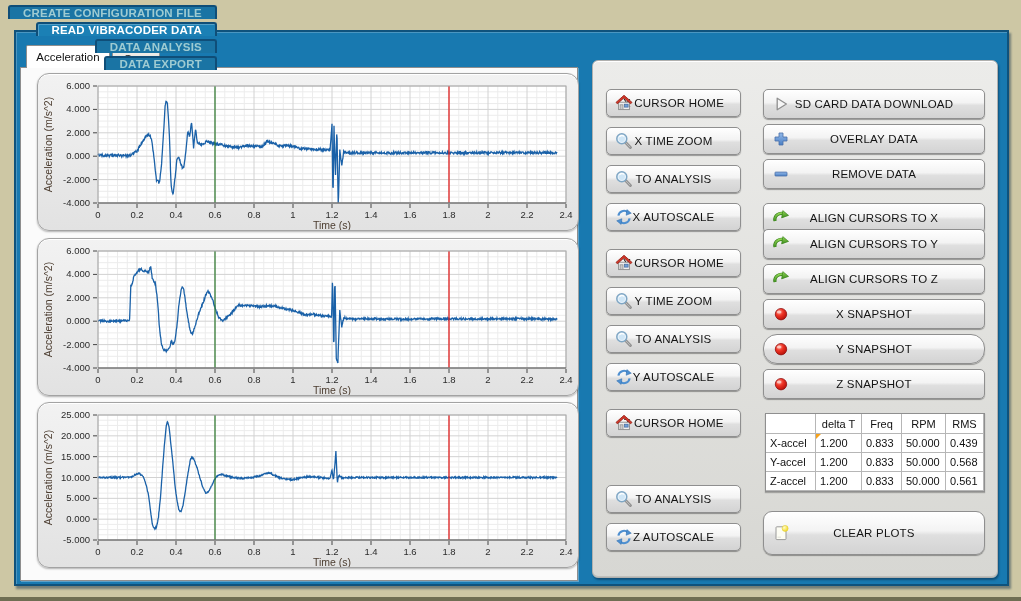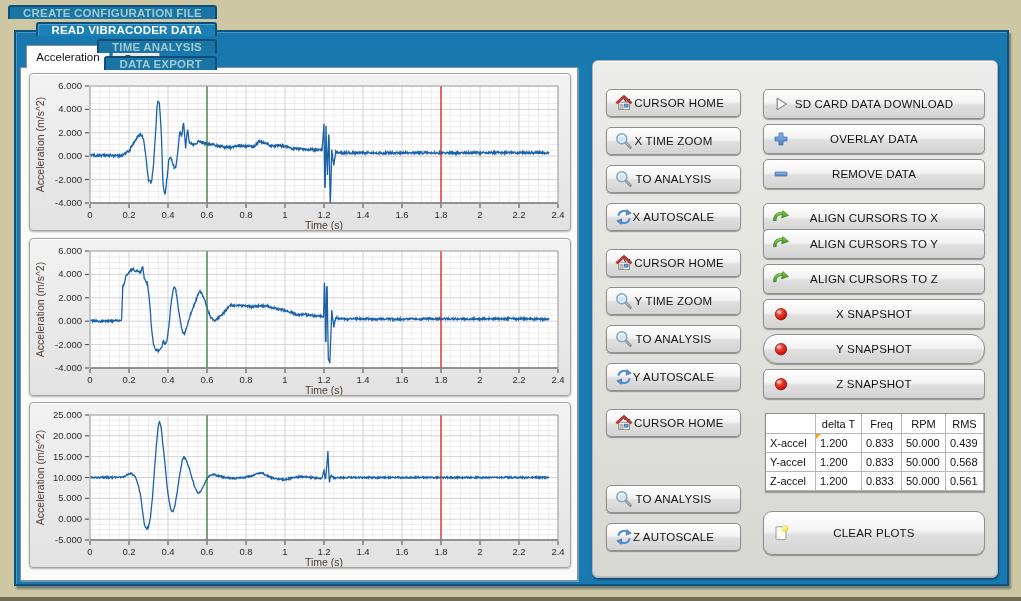--- a/index.html
+++ b/index.html
@@ -30,21 +30,21 @@
     font-size:11.5px;color:#111;border:1px solid #8e8e8e;border-bottom:none;
     border-radius:2px 2px 0 0;cursor:pointer;}
   .subtab.active{left:10px;top:13px;width:84px;height:23px;background:#ffffff;}
   .subtab.inactive{left:96px;top:17px;width:48px;height:19px;background:linear-gradient(#f4f3f0,#d6d3cb);}
   .page{
     position:absolute;left:4px;top:35px;width:558px;height:514px;
     background:#fbfbfb;border:1px solid #8e8e8e;box-shadow:1px 1px 0 rgba(255,255,255,.3);
   }
   
   .plot-widget{
-    position:absolute;left:8px;width:542px;border:1px solid #a3a3a3;border-radius:4px;
+    position:absolute;left:16px;width:542px;border:1px solid #a3a3a3;border-radius:12px;
     background:linear-gradient(#f2f2f2,#e2e2e2);
     box-shadow:inset 0 1px 0 #ffffff, 0 1px 2px rgba(0,0,0,.3);
   }
   .plot-widget svg{display:block;}
   
   .cpanel{
     position:absolute;left:576px;top:28px;width:406px;height:518px;
     border-radius:6px;border:1px solid #b0b0ae;
     background:linear-gradient(#ececea,#d7d7d3);
     box-shadow:inset 0 1px 0 #ffffff, inset 0 -1px 0 #bfbfbb, 1px 2px 2px rgba(9,40,66,.5);
@@ -93,21 +93,21 @@
       <stop offset="0" stop-color="#fffbc9"></stop>
         <stop offset="1" stop-color="#f2d715"></stop>
     </radialGradient>
   </defs>
 </svg>
 
 <div class="window">
   <div class="tabbar" id="tabbar">
       <div class="tab">CREATE CONFIGURATION FILE</div>
       <div class="tab active">READ VIBRACODER DATA</div>
-      <div class="tab">TIME ANALYSIS</div>
+      <div class="tab">DATA ANALYSIS</div>
       <div class="tab">DATA EXPORT</div>
     </div>
   <div class="tabbody">
     <div id="subtabs">
         <div class="subtab active">Acceleration</div>
         <div class="subtab inactive">Gyro</div>
       </div>
     <div class="page" id="page">
         <div class="plot-widget" style="top: 5px; height: 158px; width: 542px;">
           <svg width="540" height="156">

